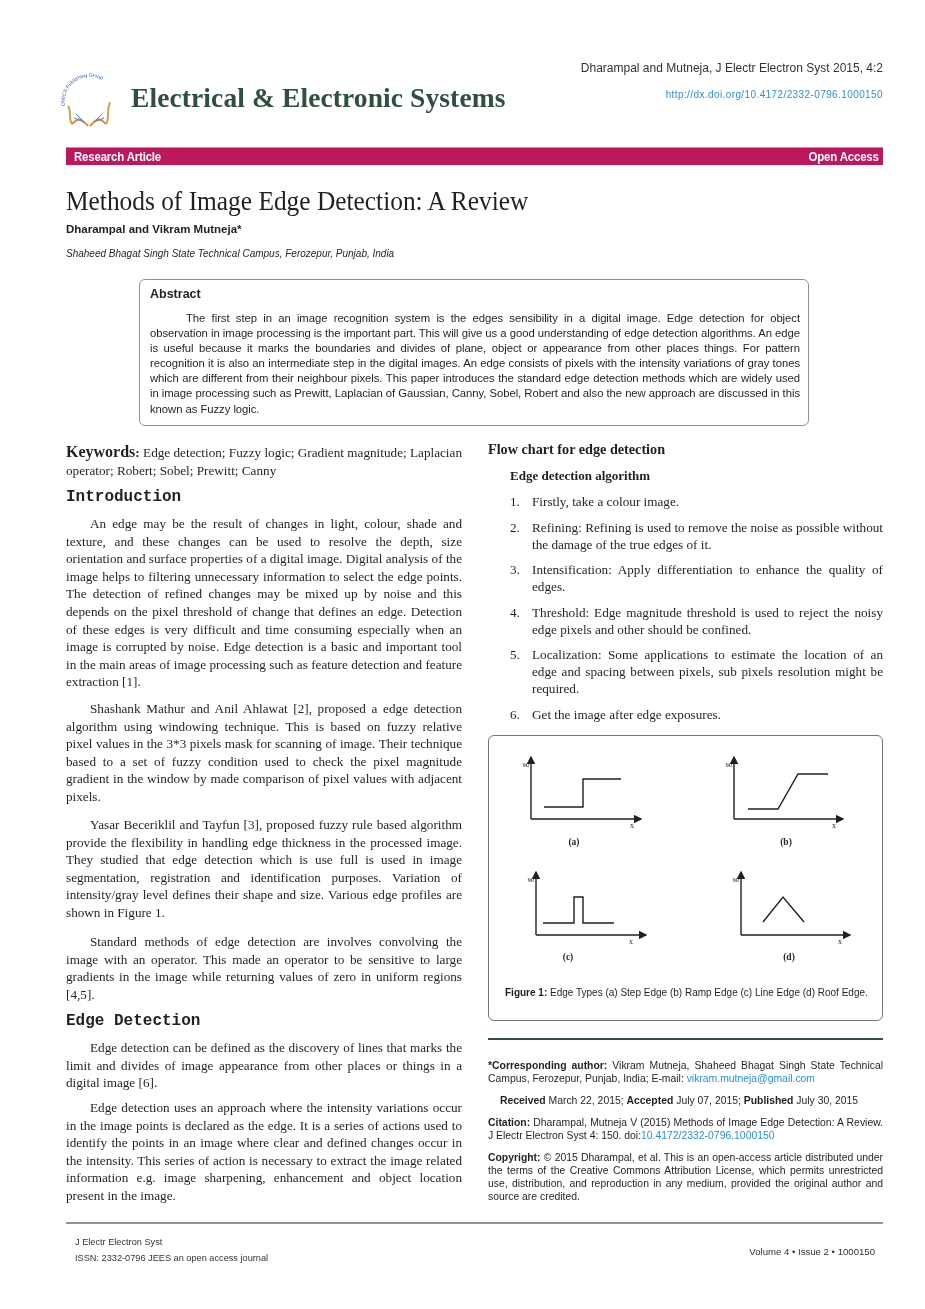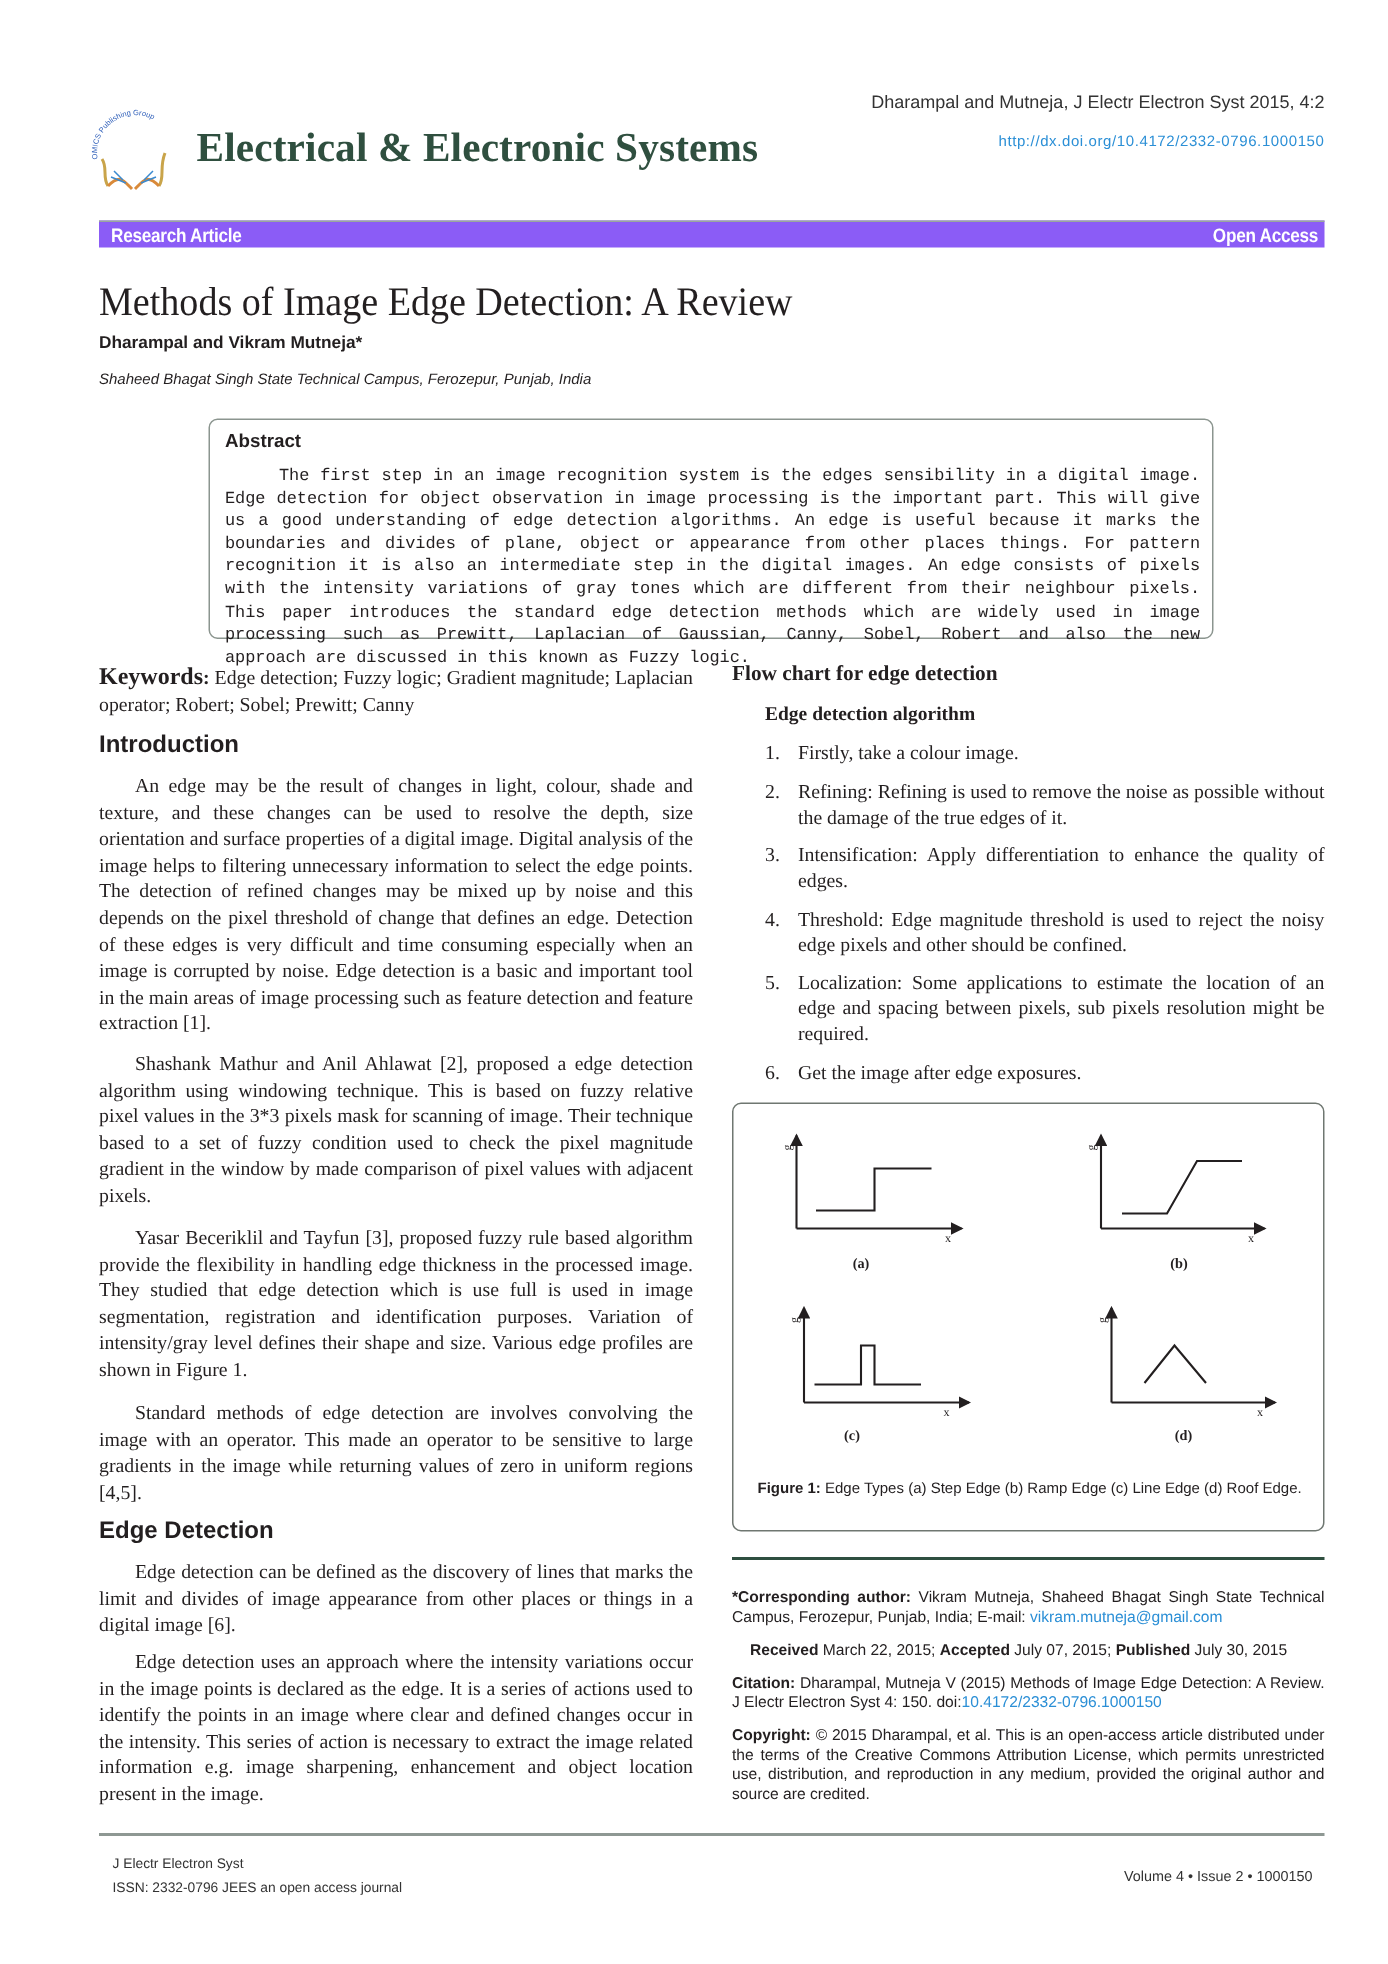--- a/index.html
+++ b/index.html
@@ -5,38 +5,38 @@
   html, body { margin:0; padding:0; background:#ffffff; }
   body { width:925px; height:1309px; position:relative; overflow:hidden; color:#231f20; }
   .abs { position:absolute; }
 
   
   #logo { left:58px; top:72px; width:62px; height:56px; }
   #journal-title { left:131px; top:82px; font-family:"Liberation Serif", serif; font-weight:bold; font-size:27.5px; color:#2f4f3f; letter-spacing:0.1px; white-space:nowrap; }
   #header-citation { right:42px; top:61px; font-family:Liberation Sans, sans-serif; font-size:12px; color:#333; text-align:right; white-space:nowrap; }
   #header-doi { right:42px; top:89px; font-family:"Liberation Sans", sans-serif; font-size:10px; color:#2b8fd6; letter-spacing:0.4px; text-align:right; white-space:nowrap; }
 
-  #banner { left:66px; top:147px; width:817px; height:17px; background:#8b5cf6; border-top:1px solid #9aa59e; }
+  #banner { left:66px; top:147px; width:817px; height:17px; background:#be185d; border-top:1px solid #9aa59e; }
   #banner-left { left:8px; top:0px; font-family:"Liberation Sans", sans-serif; font-weight:bold; font-size:13px; color:#fff; line-height:17px; transform:scaleX(0.88); transform-origin:left; letter-spacing:-0.2px; }
   #banner-right { right:4px; top:0px; font-family:"Liberation Sans", sans-serif; font-weight:bold; font-size:13px; color:#fff; line-height:17px; transform:scaleX(0.88); transform-origin:right; letter-spacing:-0.2px; }
 
   #article-title { left:66px; top:186px; font-family:"Liberation Serif", serif; font-size:27px; color:#231f20; white-space:nowrap; transform:scaleX(0.94); transform-origin:left; }
   #authors { left:66px; top:223px; font-family:"Liberation Sans", sans-serif; font-weight:bold; font-size:11.5px; color:#231f20; }
   #affiliation { left:66px; top:248px; font-family:"Liberation Sans", sans-serif; font-style:italic; font-size:10px; color:#231f20; }
 
   
   #abstract { left:139px; top:279px; width:670px; height:147px; border:1.3px solid #8b958f; border-radius:6px; box-sizing:border-box; }
   #abstract-heading { left:10px; top:7px; font-family:"Liberation Sans", sans-serif; font-weight:bold; font-size:12.5px; }
-  #abstract-body { left:10px; top:31px; width:650px; font-family:Liberation Mono, monospace; font-size:11.3px; line-height:15.1px; text-align:justify; text-indent:36px; letter-spacing:-0.05px; }
+  #abstract-body { left:10px; top:31px; width:650px; font-family:Liberation Sans, sans-serif; font-size:11.3px; line-height:15.1px; text-align:justify; text-indent:36px; letter-spacing:-0.05px; }
 
   
   .col-left { left:66px; width:396px; }
   .body-text { font-family:"Liberation Serif", serif; font-size:13.2px; line-height:17.6px; text-align:justify; color:#231f20; }
   .para { text-indent:24px; margin:0; }
-  .h2 { font-family:Liberation Sans, sans-serif; font-weight:bold; font-size:16px; color:#231f20; }
+  .h2 { font-family:Liberation Mono, monospace; font-weight:bold; font-size:16px; color:#231f20; }
 
   #keywords { top:443px; }
   #kw-label { font-weight:bold; font-size:16px; }
   #intro-heading { left:66px; top:488px; }
   #intro-p1 { top:515px; }
   #intro-p2 { top:700px; }
   #intro-p3 { top:816px; }
   #intro-p4 { top:933px; }
   #ed-heading { left:66px; top:1012px; }
   #ed-p1 { top:1039px; }

